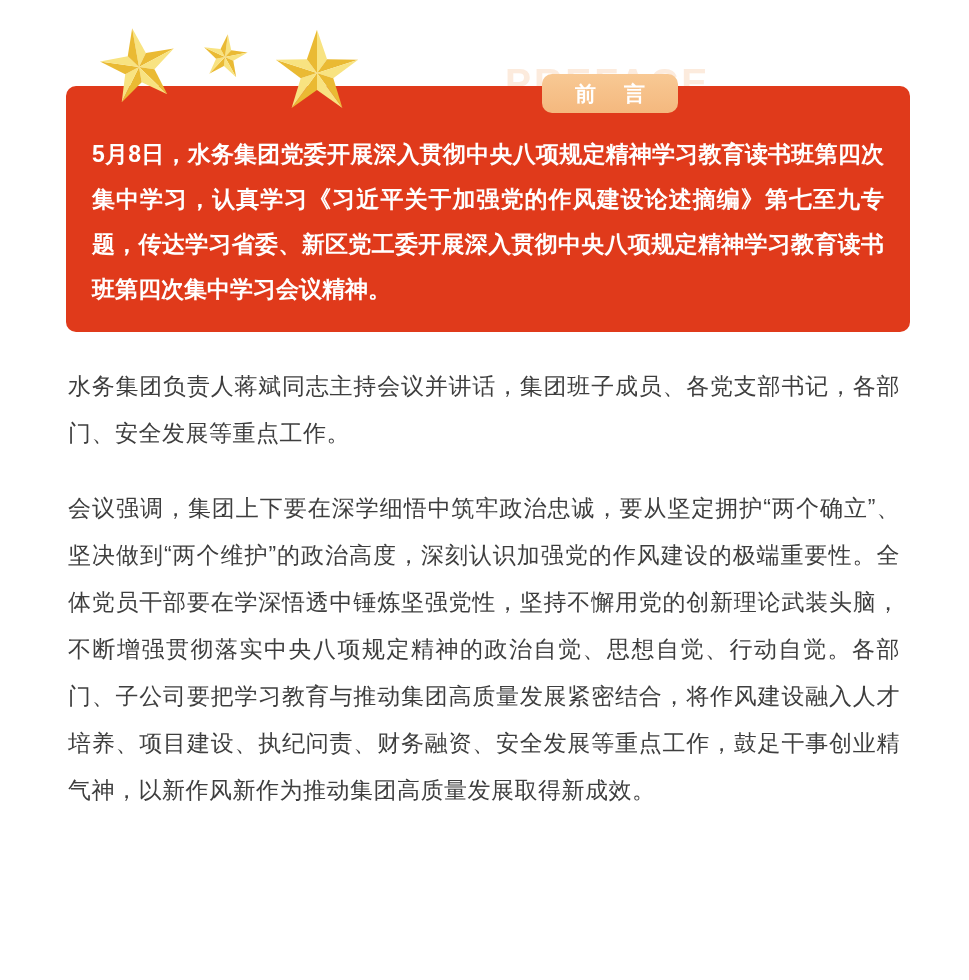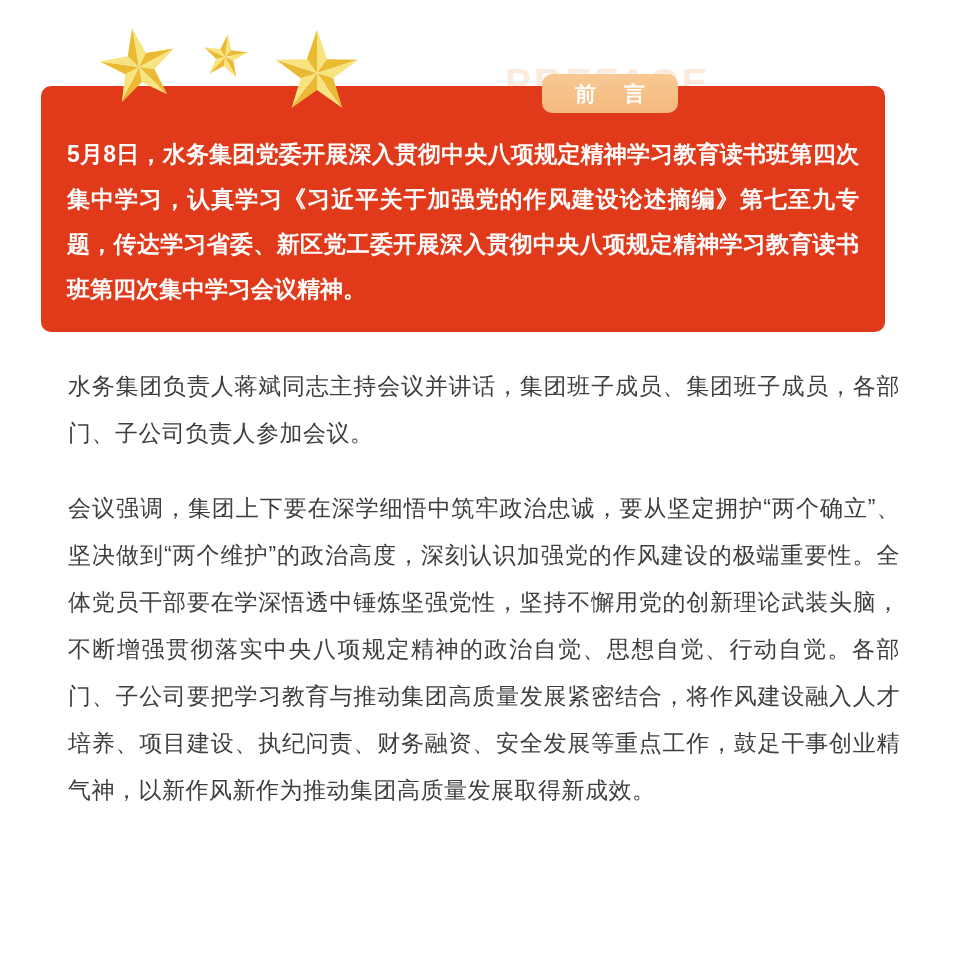--- a/index.html
+++ b/index.html
@@ -16,21 +16,21 @@
   html,body{margin:0;padding:0;}
   body{
     width:969px;height:980px;background:#ffffff;overflow:hidden;
     font-family:"Liberation Sans","DejaVu Sans",sans-serif;
   }
   .page{position:relative;width:969px;height:980px;background:#ffffff;}
 
   
   .hero{position:relative;height:332px;}
   .red-box{
-    position:absolute;left:41px;top:86px;width:844px;height:246px;
+    position:absolute;left:66px;top:86px;width:844px;height:246px;
     background:var(--banner-red);border-radius:10px;
     padding:46px 26px 0 26px;z-index:1;
   }
   .intro{
     margin:0;color:var(--text-white);font-weight:bold;
     font-size:23px;line-height:45px;text-align:justify;
   }
   .watermark{
     position:absolute;left:505px;top:38px;z-index:0;
     font-size:39px;font-weight:900;letter-spacing:3px;
@@ -104,17 +104,17 @@
       <p class="intro">5月8日，水务集团党委开展深入贯彻中央八项规定精神学习教育读书班第四次集中学习，认真学习《习近平关于加强党的作风建设论述摘编》第七至九专题，传达学习省委、新区党工委开展深入贯彻中央八项规定精神学习教育读书班第四次集中学习会议精神。</p>
     </div>
 
     <div class="badge">
       <span>前 言</span>
     </div>
 
   </header>
 
   <main class="content">
-    <p>水务集团负责人蒋斌同志主持会议并讲话，集团班子成员、集团班子成员，各部门、子公司负责人参加会议。</p>
+    <p>水务集团负责人蒋斌同志主持会议并讲话，集团班子成员、各党支部书记，各部门、安全发展等重点工作。</p>
     <p>会议强调，集团上下要在深学细悟中筑牢政治忠诚，要从坚定拥护“两个确立”、坚决做到“两个维护”的政治高度，深刻认识加强党的作风建设的极端重要性。全体党员干部要在学深悟透中锤炼坚强党性，坚持不懈用党的创新理论武装头脑，不断增强贯彻落实中央八项规定精神的政治自觉、思想自觉、行动自觉。各部门、子公司要把学习教育与推动集团高质量发展紧密结合，将作风建设融入人才培养、项目建设、执纪问责、财务融资、安全发展等重点工作，鼓足干事创业精气神，以新作风新作为推动集团高质量发展取得新成效。</p>
   </main>
 
 </div>
 
 </body></html>

